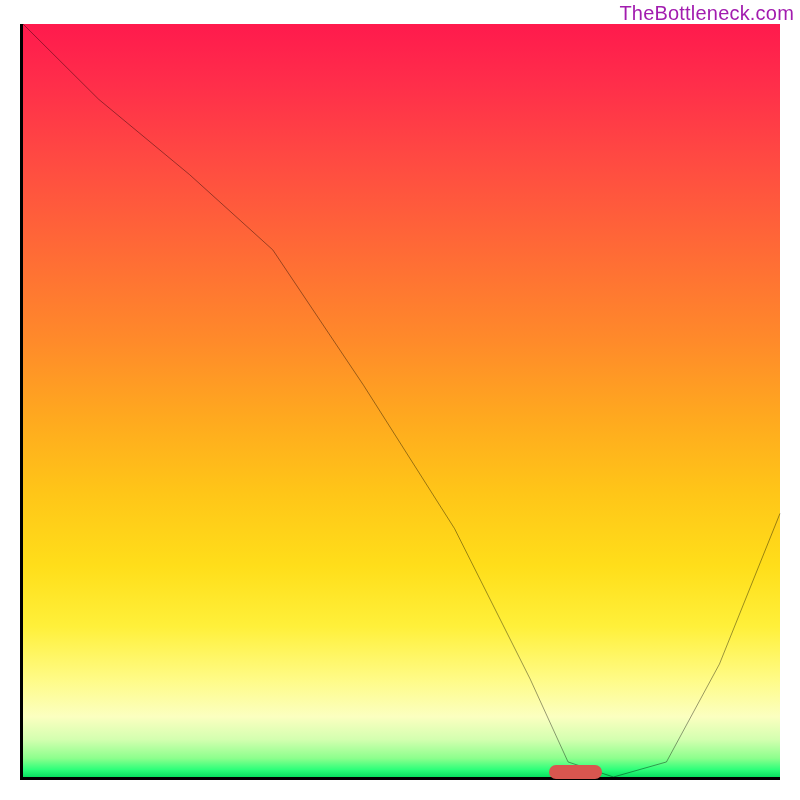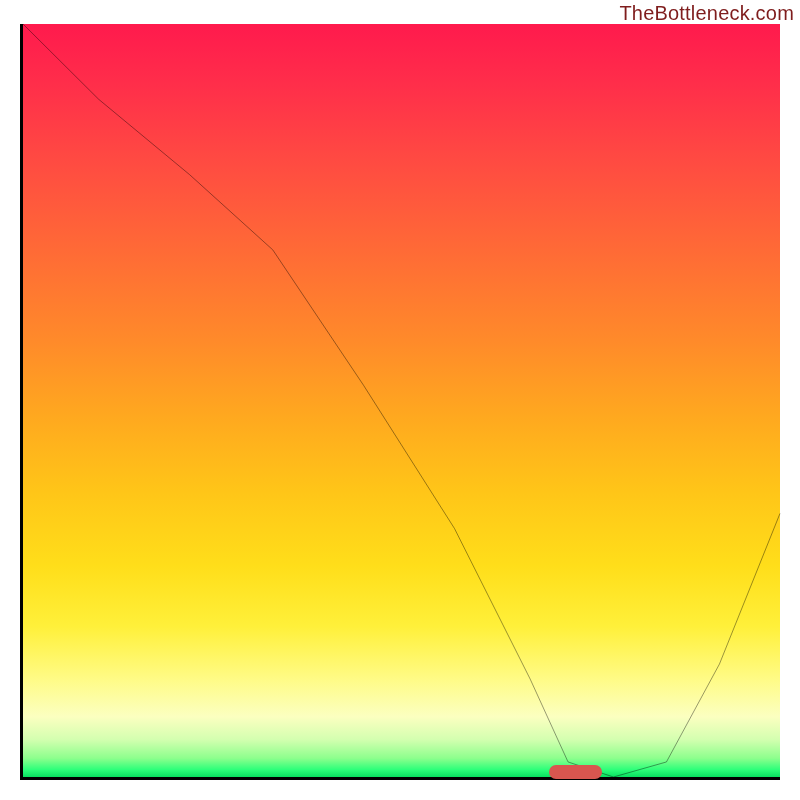--- a/index.html
+++ b/index.html
@@ -12,21 +12,21 @@
   }
   .canvas {
     position: relative;
     width: 800px;
     height: 800px;
   }
   .watermark {
     position: absolute;
     top: 2px;
     right: 6px;
-    color: #7f1d1d;
+    color: #a21caf;
     font-size: 20px;
     font-weight: 500;
     letter-spacing: 0.2px;
   }
   .plot-frame {
     position: absolute;
     left: 20px;
     top: 24px;
     width: 760px;
     height: 756px;

